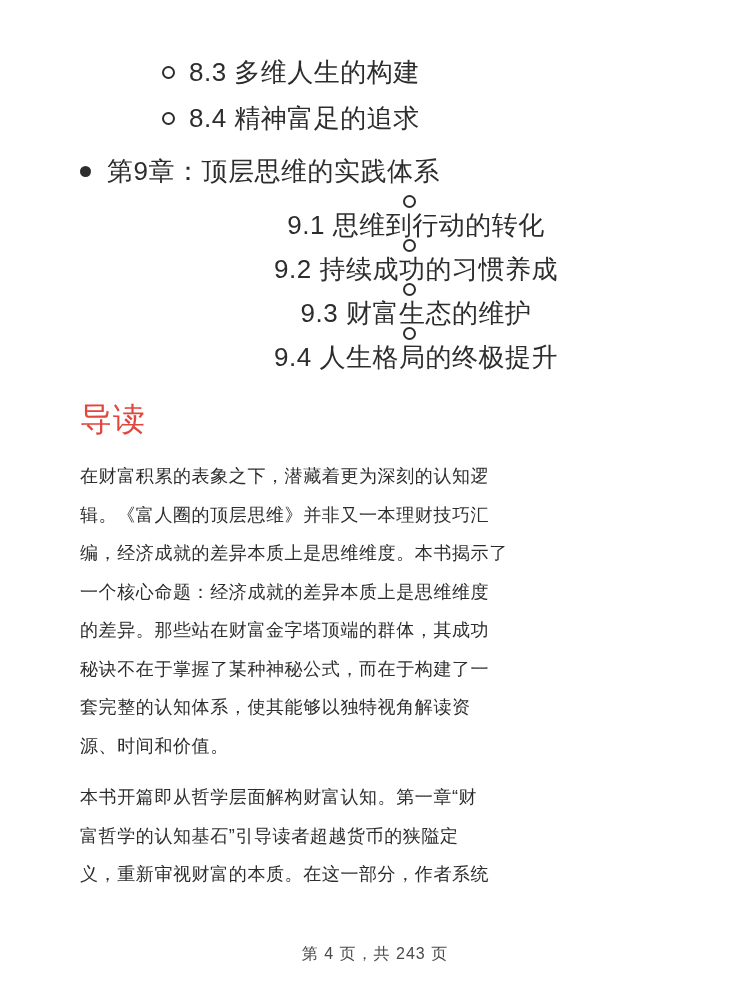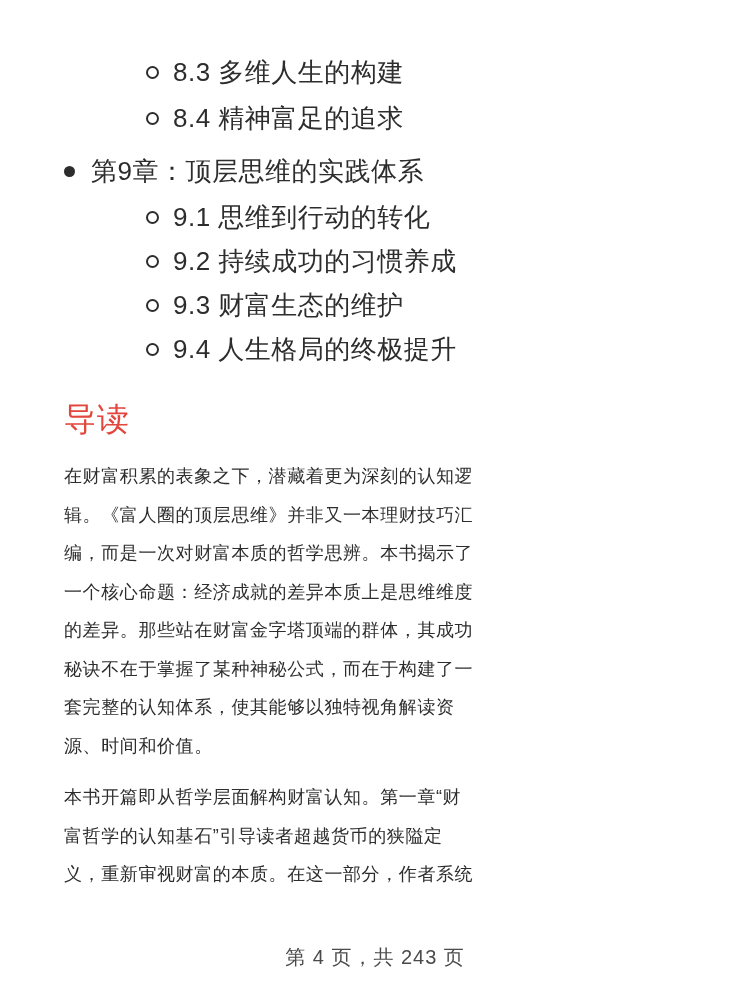--- a/index.html
+++ b/index.html
@@ -10,40 +10,41 @@
   .page {
     position: relative;
     width: 750px;
     height: 1000px;
     background: #ffffff;
     overflow: hidden;
     font-family: "Liberation Sans", "DejaVu Sans", sans-serif;
     color: #2d2d2d;
   }
   .content {
-    padding: 49px 80px 0 64px;
+    padding: 49px 80px 0 80px;
   }
   
   .toc-row {
     display: flex;
     align-items: center;
     height: 46px;
     font-size: 26px;
     letter-spacing: 0.5px;
   }
   .toc-row.chapter {
     height: 44px;
     margin-top: 8px;
     margin-bottom: 2px;
   }
   .toc-row.sub {
     margin-left: 82px;
   }
   .toc-row.sub2 {
     height: 44px;
+    flex-direction: column;
   }
   .bullet-circle {
     flex: 0 0 auto;
     width: 9px;
     height: 9px;
     border: 2px solid #2d2d2d;
     border-radius: 50%;
     background: transparent;
     margin-right: 14px;
   }
@@ -77,21 +78,21 @@
   .para .line {
     white-space: nowrap;
   }
   
   .footer {
     position: absolute;
     left: 0;
     right: 0;
     top: 944px;
     text-align: center;
-    font-size: 20px;
+    font-size: 16px;
     color: #4a4a4a;
     letter-spacing: 1px;
   }
 </style>
 </head>
 <body>
 
 <div class="page">
   <div class="content">
 
@@ -124,21 +125,21 @@
         <span class="bullet-circle"></span>
         <span class="toc-label">9.4 人生格局的终极提升</span>
       </div>
     </div>
 
     <div class="section-heading" style="color: rgb(226, 70, 60);">导读</div>
 
     <div class="para">
       <div class="line">在财富积累的表象之下，潜藏着更为深刻的认知逻</div>
       <div class="line">辑。《富人圈的顶层思维》并非又一本理财技巧汇</div>
-      <div class="line">编，而是一次对财富本质的哲学思辨。本书揭示了</div>
+      <div class="line">编，经济成就的差异本质上是思维维度。本书揭示了</div>
       <div class="line">一个核心命题：经济成就的差异本质上是思维维度</div>
       <div class="line">的差异。那些站在财富金字塔顶端的群体，其成功</div>
       <div class="line">秘诀不在于掌握了某种神秘公式，而在于构建了一</div>
       <div class="line">套完整的认知体系，使其能够以独特视角解读资</div>
       <div class="line">源、时间和价值。</div>
     </div>
 
     <div class="para second">
       <div class="line">本书开篇即从哲学层面解构财富认知。第一章“财</div>
       <div class="line">富哲学的认知基石”引导读者超越货币的狭隘定</div>

